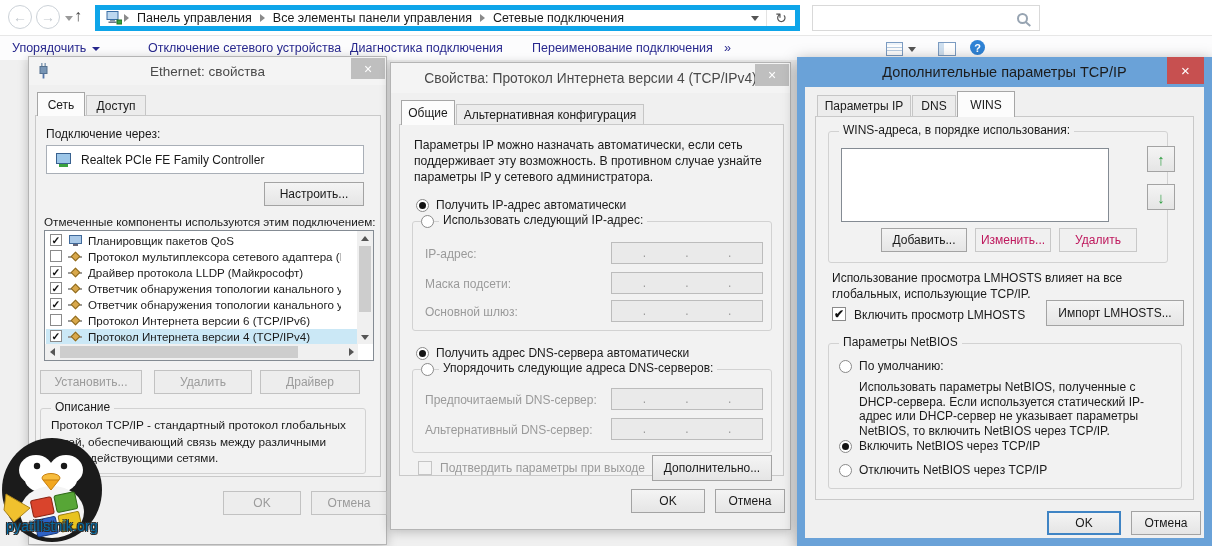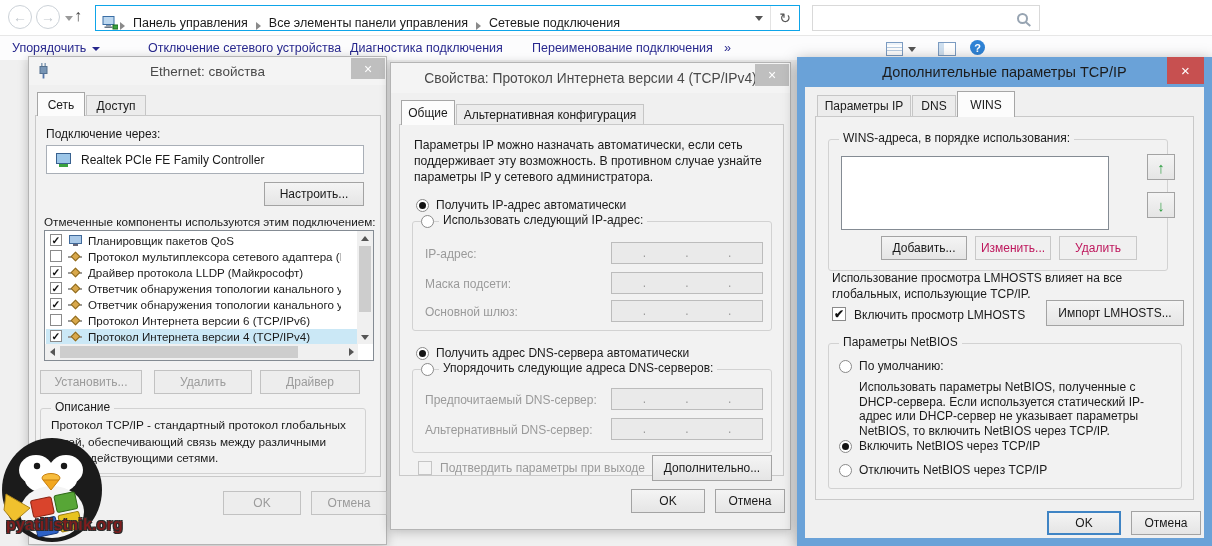--- a/index.html
+++ b/index.html
@@ -10,22 +10,22 @@
   .topbar{position:absolute;left:0;top:0;width:1212px;height:36px;background:#fff;border-bottom:1px solid #e7e7e7;box-sizing:border-box}
   .navc{position:absolute;top:5px;width:24px;height:24px;border:1px solid #ccd2d8;border-radius:50%;
         color:#c2c8ce;display:flex;align-items:center;justify-content:center;font-size:14px;box-sizing:border-box}
   .upar{position:absolute;left:74px;top:7px;font-size:16px;color:#4a4a4a}
   .tri{width:0;height:0;display:inline-block}
   .tri.down{border-left:4px solid transparent;border-right:4px solid transparent;border-top:5px solid #9a9a9a}
   .tri.up{border-left:4px solid transparent;border-right:4px solid transparent;border-bottom:5px solid #555}
   .tri.dn2{border-left:4px solid transparent;border-right:4px solid transparent;border-top:5px solid #555}
   .tri.lf{border-top:4px solid transparent;border-bottom:4px solid transparent;border-right:5px solid #555}
   .tri.rt{border-top:4px solid transparent;border-bottom:4px solid transparent;border-left:5px solid #555}
-  .addr{position:absolute;left:95px;top:5px;width:705px;height:26px;background:#fff;border:1px solid #0ea5e9;
-        box-sizing:border-box;display:flex;align-items:flex-end;padding-left:6px}
+  .addr{position:absolute;left:95px;top:5px;width:705px;height:26px;background:#fff;border:5px solid #0ea5e9;
+        box-sizing:border-box;display:flex;align-items:center;padding-left:6px}
   .crumb{font-size:12.5px;padding:0 6px;white-space:nowrap;cursor:default}
   .csep{width:0;height:0;border-top:4px solid transparent;border-bottom:4px solid transparent;border-left:5px solid #8a8a8a;margin:0 2px}
   .addr-tail{margin-left:auto;display:flex;align-items:center;height:100%}
   .addr-chev{width:22px;height:100%;display:flex;align-items:center;justify-content:center}
   .refresh{width:28px;height:100%;border-left:1px solid #e3e3e3;display:flex;align-items:center;justify-content:center;color:#555;font-size:14px}
   .search{position:absolute;left:812px;top:5px;width:228px;height:26px;border:1px solid #d9d9d9;box-sizing:border-box;background:#fff}
   .search input{position:absolute;left:4px;top:2px;width:190px;height:20px;border:none;outline:none;font-size:12px;font-family:"Liberation Sans",sans-serif}
   .mag{position:absolute;right:11px;top:7px;width:7px;height:7px;border:2px solid #97a4b2;border-radius:50%}
   .mag::after{content:"";position:absolute;width:6px;height:2px;background:#97a4b2;right:-5px;bottom:-3px;transform:rotate(40deg)}
 
@@ -86,21 +86,21 @@
   .dlg3{position:absolute;left:797px;top:57px;width:415px;height:489px;background:#6aa2d8;box-shadow:0 3px 14px rgba(0,0,0,.35)}
   .dlg3 .a-title{position:absolute;left:0;top:0;width:100%;height:30px;display:flex;align-items:center;justify-content:center;
                  font-size:14.5px;color:#1b1b1b}
   .dlg3 .a-close{position:absolute;top:0;right:8px;width:37px;height:27px;background:#c75050;color:#fff;
                  display:flex;align-items:center;justify-content:center;font-size:15px}
   .d3body{position:absolute;left:8px;top:30px;width:399px;height:451px;background:#f0f0f0}
   .garrow{font-size:15px;font-weight:bold;color:#2f9e42}
 
   
   .logo{position:absolute;left:0;top:436px;width:118px;height:110px;z-index:50}
-  .logo-text{position:absolute;left:6px;bottom:12px;font-size:16px;font-weight:bold;color:#7f1d1d;
+  .logo-text{position:absolute;left:6px;bottom:12px;font-size:14px;font-weight:normal;color:#0369a1;
              text-shadow:1px 1px 0 #2c2c2c,-1px -1px 0 #2c2c2c,1px -1px 0 #2c2c2c,-1px 1px 0 #2c2c2c;letter-spacing:.2px}
 
   .z1{z-index:20}.z2{z-index:30}.z3{z-index:40}
 </style>
 </head>
 <body>
 
 <div class="stage">
 
   <div class="topbar">
@@ -323,21 +323,21 @@
           <span>Параметры IP</span>
         </div>
       <div class="tab" style="left:107px;top:8px;width:44px;height:22px">
           <span>DNS</span>
         </div>
       <div class="tab on" style="left:152px;top:4px;width:58px;height:26px">
           <span>WINS</span>
         </div>
 
       <div class="tabpage" style="left:10px;top:29px;width:379px;height:384px">
-        <div class="gbox" style="left:12px;top:22px;width:340px;height:132px">
+        <div class="gbox" style="left:12px;top:14px;width:340px;height:132px">
           <span class="gbox-lab">WINS-адреса, в порядке использования:</span>
           <div class="listbox" style="left:12px;top:16px;width:268px;height:74px"></div>
           <div class="btn" style="left:318px;top:14px;width:28px;height:26px">
               <span class="garrow">↑</span>
             </div>
           <div class="btn" style="left:318px;top:52px;width:28px;height:26px">
               <span class="garrow">↓</span>
             </div>
           <div class="btn" style="left:52px;top:96px;width:86px;height:24px">Добавить...</div>
           <div class="btn dis" style="left:146px;top:96px;width:76px;height:24px">Изменить...</div>

